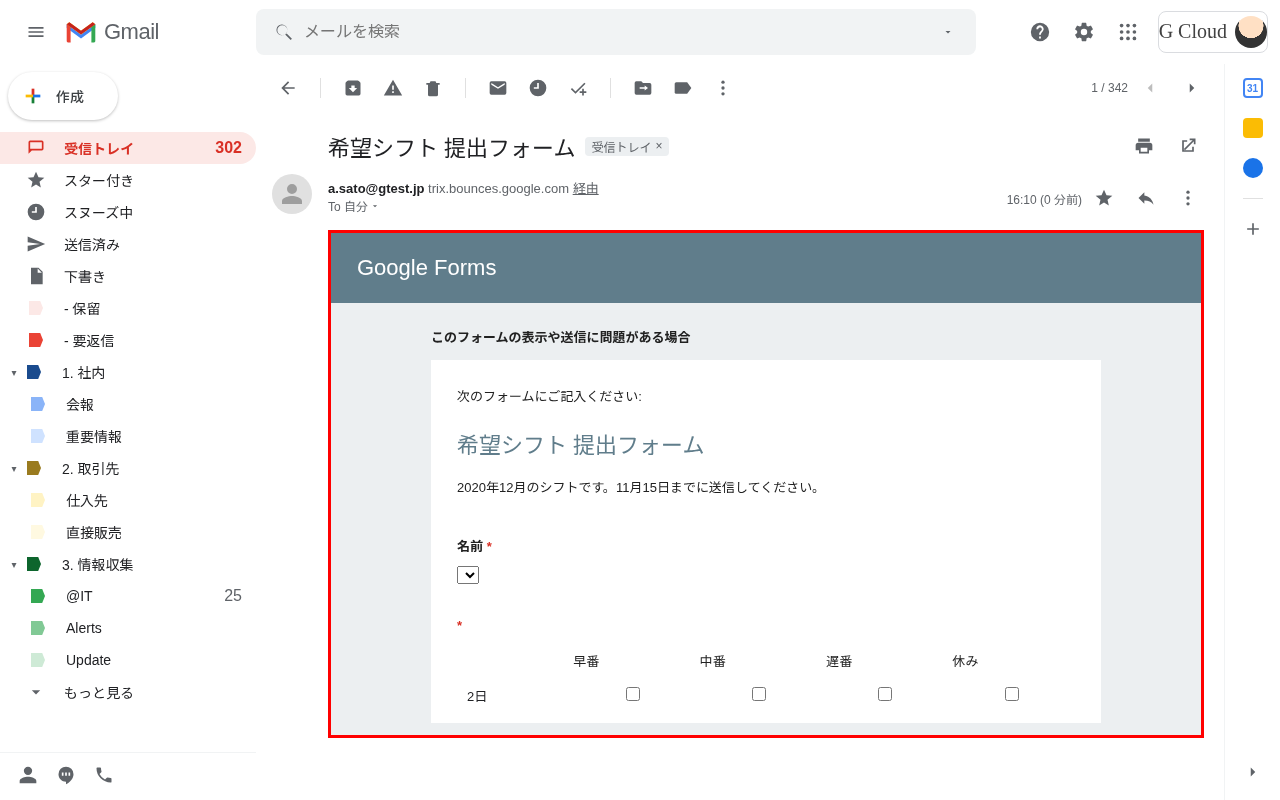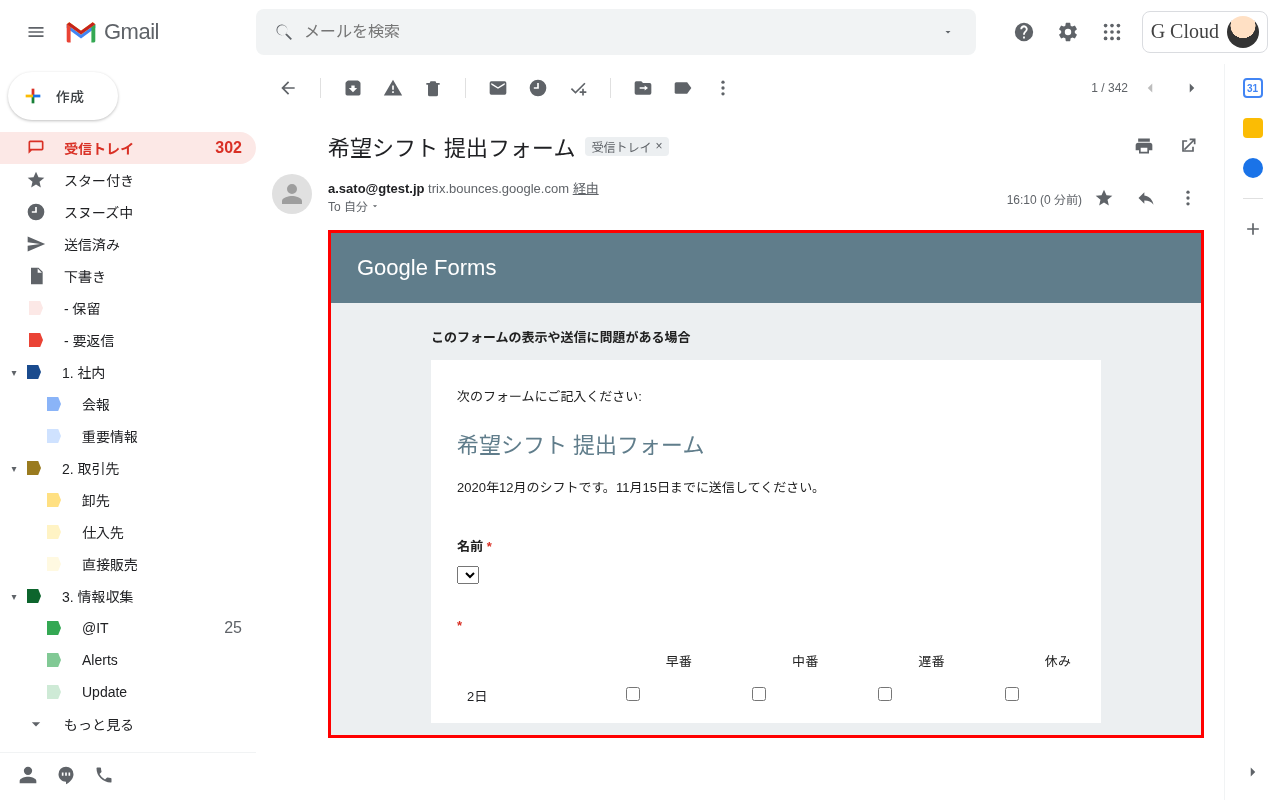--- a/index.html
+++ b/index.html
@@ -21,41 +21,41 @@
     height:46px; background:#f1f3f4; border-radius:8px; display:flex; align-items:center; padding:0 8px;
   }
   .search .sicon, .search .caret { width:40px; height:40px; display:flex;align-items:center;justify-content:center; color:#5f6368; }
   .search input {
     flex:1; border:none; background:transparent; font-size:16px; color:#a21caf; outline:none;
   }
 
   .hdr-right { display:flex; align-items:center; gap:4px; margin-left:auto; }
   .hicon { width:40px; height:40px; border-radius:50%; display:flex; align-items:center; justify-content:center; color:#5f6368; cursor:pointer; }
   .hicon svg { width:22px; height:22px; fill:currentColor; }
-  .gcloud-chip { border:1px solid #dadce0; border-radius:8px; padding:4px 8px; display:flex; align-items:center; gap:8px; margin-left:6px; }
+  .gcloud-chip { border:1px solid #dadce0; border-radius:8px; padding:4px 0; display:flex; align-items:center; gap:8px; margin-left:6px; }
   .gcloud-chip .sig { font-family:"Brush Script MT", cursive; font-size:20px; color:#424242; }
   .avatar { width:32px; height:32px; border-radius:50%; background: radial-gradient(circle at 50% 30%, #ffe0c4 0 45%, #333 46% 100%); }
 
   .main { display:flex; height:calc(800px - 64px); }
 
   
   .sidebar { width:256px; padding-top:8px; display:flex; flex-direction:column; overflow-y:auto; }
   .compose {
     margin:0 8px 12px 8px; height:48px; width:110px; border-radius:24px; box-shadow:0 1px 3px rgba(0,0,0,0.25);
     display:flex; align-items:center; gap:12px; padding:0 18px 0 14px; background:#fff; cursor:pointer;
   }
   .compose .plus { width:22px; height:22px; }
   .compose .plus line { stroke-width:3; }
   .compose span { font-size:14px; color:#3c4043; font-weight:500; }
 
   .navitem {
     height:32px; display:flex; align-items:center; border-top-right-radius:16px; border-bottom-right-radius:16px;
     padding-left:26px; padding-right:14px; font-size:14px; color:#202124; cursor:pointer;
   }
-  .navitem.sub { padding-left:44px; }
+  .navitem.sub { padding-left:28px; }
   .navitem .micon { width:20px; height:20px; margin-right:18px; display:inline-flex; align-items:center; justify-content:center; color:#5f6368; }
   .navitem .micon svg { width:20px; height:20px; fill:currentColor; }
   .navitem .label { flex:1; white-space:nowrap; }
   .navitem .count { font-size:16px; color:#5f6368; }
   .navitem.active { background:#fce8e6; color:#d93025; font-weight:700; }
   .navitem.active .micon { color:#d93025; }
   .navitem.active .count { color:#d93025; font-weight:700; }
   .navitem .chev { width:12px; text-align:center; margin-left:-18px; margin-right:4px; color:#5f6368; font-size:10px;}
 
   .labeltag { width:14px;height:14px; clip-path: polygon(0 0, 80% 0, 100% 50%, 80% 100%, 0 100%); display:inline-block;}
@@ -105,21 +105,21 @@
   .gf-fillbtn { display:inline-block; background:#546e7a; color:#fff; font-size:13px; font-weight:700; padding:14px 22px; border:none; cursor:pointer; margin-bottom:26px;}
   .gf-card { background:#fff; padding:26px 26px 10px; }
   .gf-lead { font-size:13px; color:#212121; margin-bottom:22px;}
   .gf-title { font-size:22px; color:#607d8b; font-weight:400; margin-bottom:18px;}
   .gf-desc { font-size:13px; color:#212121; margin-bottom:40px;}
   .gf-qlabel { font-size:13px; font-weight:700; color:#212121; margin-bottom:10px;}
   .gf-qlabel .req, .req { color:#d93025; }
   .gf-card select { font-size:12px; }
 
   .shift-table { width:100%; border-collapse:collapse; margin-top:10px; font-size:13px; }
-  .shift-table th { font-weight:400; color:#212121; padding:8px 4px; text-align:right; width:18%; }
+  .shift-table th { font-weight:400; color:#212121; padding:8px 4px; text-align:left; width:18%; }
   .shift-table th.rowh { text-align:left; width:16%; }
   .shift-table td { text-align:center; padding:8px 4px; }
   .shift-table td.rowh { text-align:left; padding-left:10px;}
   .shift-table tr.odd td { background:#f3f4f5; }
   .shift-table input[type=checkbox]{ width:14px;height:14px; }
 
   
   .rail { width:56px; border-left:1px solid #f1f3f4; display:flex; flex-direction:column; align-items:center; padding-top:14px; gap:20px;}
   .rail .app { width:20px; height:20px; border-radius:4px; cursor:pointer; display:flex;align-items:center;justify-content:center; font-size:10px; color:#fff; font-weight:700;}
   .rail .cal { background:#fff; border:2px solid #4285f4; color:#4285f4;}
@@ -284,26 +284,20 @@
         </span>
         <span class="label">重要情報</span>
       </div>
 
     <div class="navitem">
         <span class="chev">▾</span>
         <span class="micon">
           <span class="labeltag" style="background:#9a7b1f"></span>
         </span>
         <span class="label">2. 取引先</span>
-      </div>
-    <div class="navitem sub">
-        <span class="micon">
-          <span class="labeltag" style="background:#ffe082"></span>
-        </span>
-        <span class="label">卸先</span>
       </div>
     <div class="navitem sub">
         <span class="micon">
           <span class="labeltag" style="background:#fff3c4"></span>
         </span>
         <span class="label">仕入先</span>
       </div>
     <div class="navitem sub">
         <span class="micon">
           <span class="labeltag" style="background:#fff9e1"></span>

